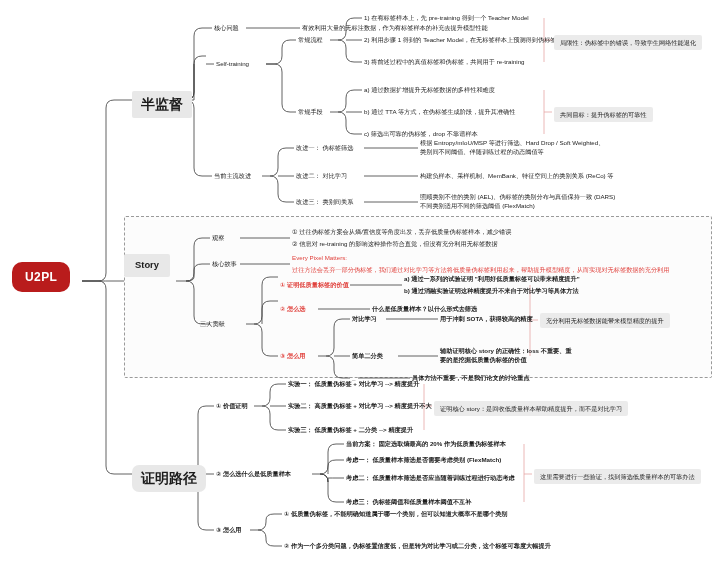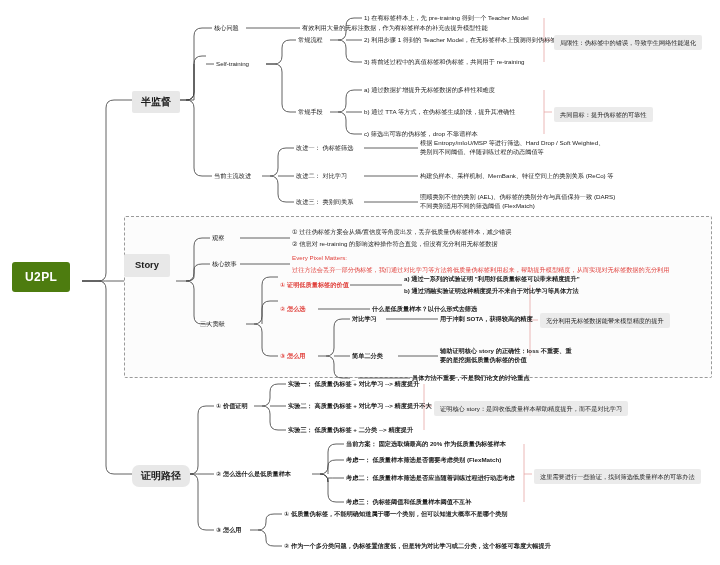--- a/index.html
+++ b/index.html
@@ -16,30 +16,30 @@
 
   .node{position:absolute;white-space:nowrap;line-height:1.35;}
   .txt{font-size:6.2px;color:#1d1d1d;}
   .txt.bold{font-weight:bold;}
   .txt.red{color:#e0413c;}
   .txt.redb{color:#e0413c;font-weight:bold;}
 
   
   .root{
     left:12px;top:262px;
-    background:#4d7c0f;color:#ffffff;
+    background:#b91c1c;color:#ffffff;
     font-weight:bold;font-size:12px;
-    padding:7px 13px;border-radius:3px;
+    padding:7px 13px;border-radius:10px;
     letter-spacing:.4px;
   }
 
   
   .pill{
     background:#e8e8e8;color:#1c1c1c;
-    font-weight:bold;font-size:10px;
+    font-weight:bold;font-size:14px;
     padding:4px 9px;border-radius:2px;
   }
   .pill.story{font-size:9.4px;padding:5px 11px;}
 
   
   .callout{
     background:#ebebeb;color:#1d1d1d;
     font-size:6.2px;padding:3.5px 6px;border-radius:2px;
   }
 

